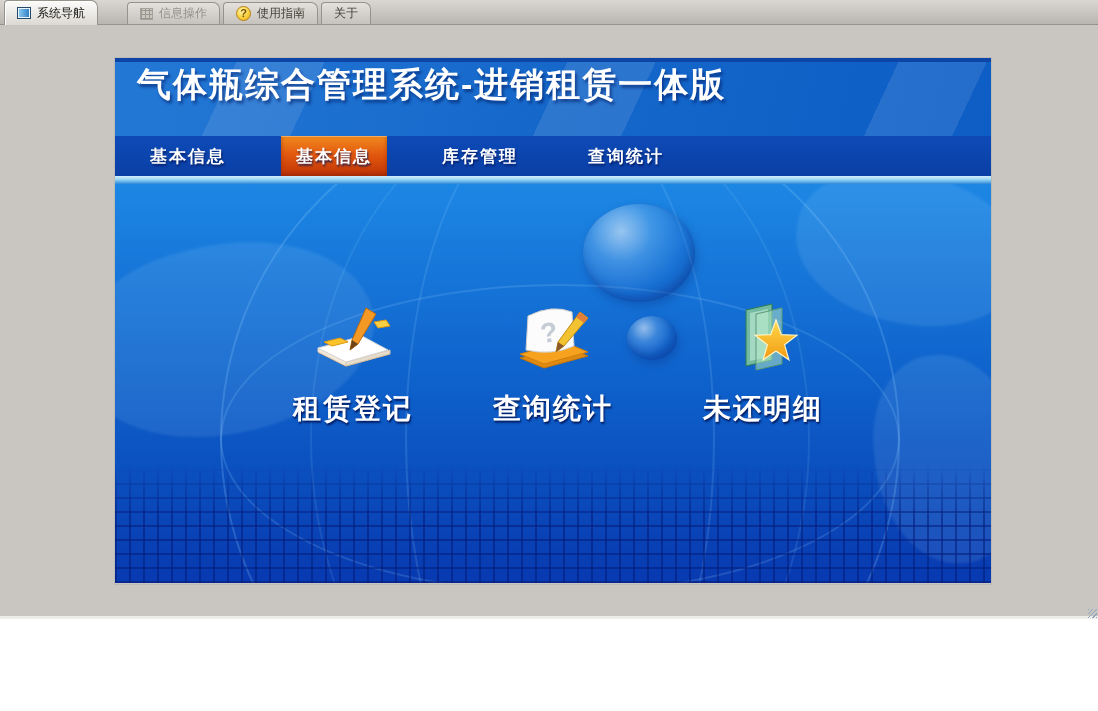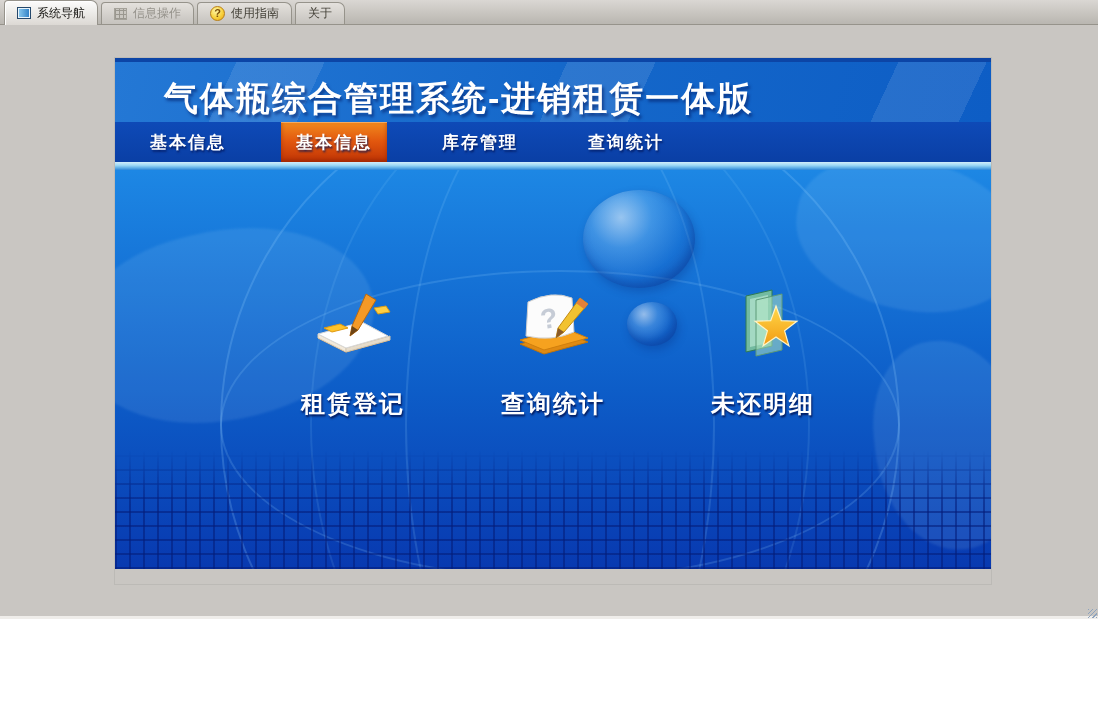--- a/index.html
+++ b/index.html
@@ -25,43 +25,43 @@
     text-align:center; cursor:pointer; }
 
   
   .tabbar { position:relative; height:25px; background:linear-gradient(#dad7d3,#b9b6b0);
     border-bottom:1px solid #96938b; display:flex; align-items:flex-end; padding-left:4px; }
   .tab { height:22px; margin-right:3px; padding:0 12px; display:flex; align-items:center; gap:6px;
     background:linear-gradient(#e4e1dd,#c6c3be); border:1px solid #96938b; border-bottom:none;
     border-radius:4px 7px 0 0; font-size:12px; color:#454239; cursor:pointer; }
   .tab.active { height:25px; margin-bottom:-1px; background:linear-gradient(#fcfcfb,#dcd9d4);
     color:#14130f; z-index:2; box-shadow:inset 1px 1px 0 #ffffff; }
-  .tab.disabled { color:#94918a; }
+  .tab.disabled { color:#94918a;margin-left:26px; }
   .ic-monitor { width:14px; height:12px; border:1px solid #25486b;
     background:linear-gradient(90deg,#8ecdf0,#2a7cc4); box-shadow:inset 0 0 0 1px #e8f4fc; }
   .ic-grid { width:13px; height:12px; background-color:#cac7c1;
     background-image:repeating-linear-gradient(0deg,#9a978f 0 1px,transparent 1px 4px),
       repeating-linear-gradient(90deg,#9a978f 0 1px,transparent 1px 4px);
     border:1px solid #a5a29a; }
   .ic-help { width:15px; height:15px; border-radius:50%;
     background:radial-gradient(circle at 38% 30%, #fff6a8 0%, #f8d23e 55%, #eaa617 100%);
     border:1px solid #b97f12; color:#7c4f08; font-size:11px; font-weight:bold;
     line-height:13px; text-align:center; }
 
   
   .content { position:relative; height:564px; background:#c9c6c2; overflow:hidden; }
   .panel { position:absolute; left:115px; top:33px; width:876px; height:526px; overflow:hidden;
     box-shadow:0 0 0 1px rgba(180,178,174,0.6); }
 
-  .banner { height:64px; border-top:4px solid #0c45a6; padding-left:49px;
+  .banner { height:78px; border-top:4px solid #0c45a6; padding-left:22px;
     background:
       repeating-linear-gradient(115deg, transparent 0 110px, rgba(255,255,255,0.10) 110px 190px,
         transparent 190px 300px),
       linear-gradient(105deg,#2478d5 0%,#1568ca 50%,#0d5dc5 100%);
-    display:flex; align-items:flex-end; }
+    display:flex; align-items:flex-start; }
   .banner-title { font-size:34px; font-weight:bold; color:#ffffff; letter-spacing:2px;
     text-shadow:2px 3px 3px rgba(5,35,110,0.65); white-space:nowrap; }
 
   .menubar { height:40px; background:linear-gradient(#0e4ab7,#0a3fa5); display:flex; }
   .menu-item { width:146px; height:40px; display:flex; align-items:center; justify-content:center;
     cursor:pointer;text-align:right; }
   .menu-item span { display:inline-flex; align-items:center; height:40px; padding:0 15px;
     font-size:17px; font-weight:bold; color:#ffffff; letter-spacing:2px;
     text-shadow:1px 2px 2px rgba(3,22,90,0.8); white-space:nowrap; }
   .menu-item.active span {
@@ -97,21 +97,21 @@
   .grid-bottom { position:absolute; left:0; right:0; bottom:0; height:118px;
     background:
       repeating-linear-gradient(90deg, rgba(4,28,120,0.55) 0 2px, transparent 2px 14px),
       repeating-linear-gradient(0deg, rgba(4,28,120,0.55) 0 2px, transparent 2px 14px);
     -webkit-mask-image:linear-gradient(to top,#000 55%,transparent 100%);
     mask-image:linear-gradient(to top,#000 55%,transparent 100%); }
 
   
   .shortcut { position:absolute; top:116px; width:150px; text-align:center; cursor:pointer; }
   .sc-1 { left:163px; } .sc-2 { left:363px; } .sc-3 { left:573px; }
-  .shortcut-label { margin-top:20px; font-size:24px; font-weight:bold; color:#ffffff;
+  .shortcut-label { margin-top:8px; font-size:28px; font-weight:bold; color:#ffffff;
     letter-spacing:2px; text-shadow:1px 2px 2px rgba(2,18,80,0.9); }
 
   
   .window-edge { position:absolute; left:0; bottom:0; width:1098px; height:3px; background:#efedea; }
   .resize-grip { position:absolute; right:1px; bottom:1px; width:9px; height:9px;
     background:repeating-linear-gradient(135deg, #8ea3bd 0 1px, transparent 1px 3px);
     cursor:nwse-resize; }
 </style>
 </head>
 <body>

